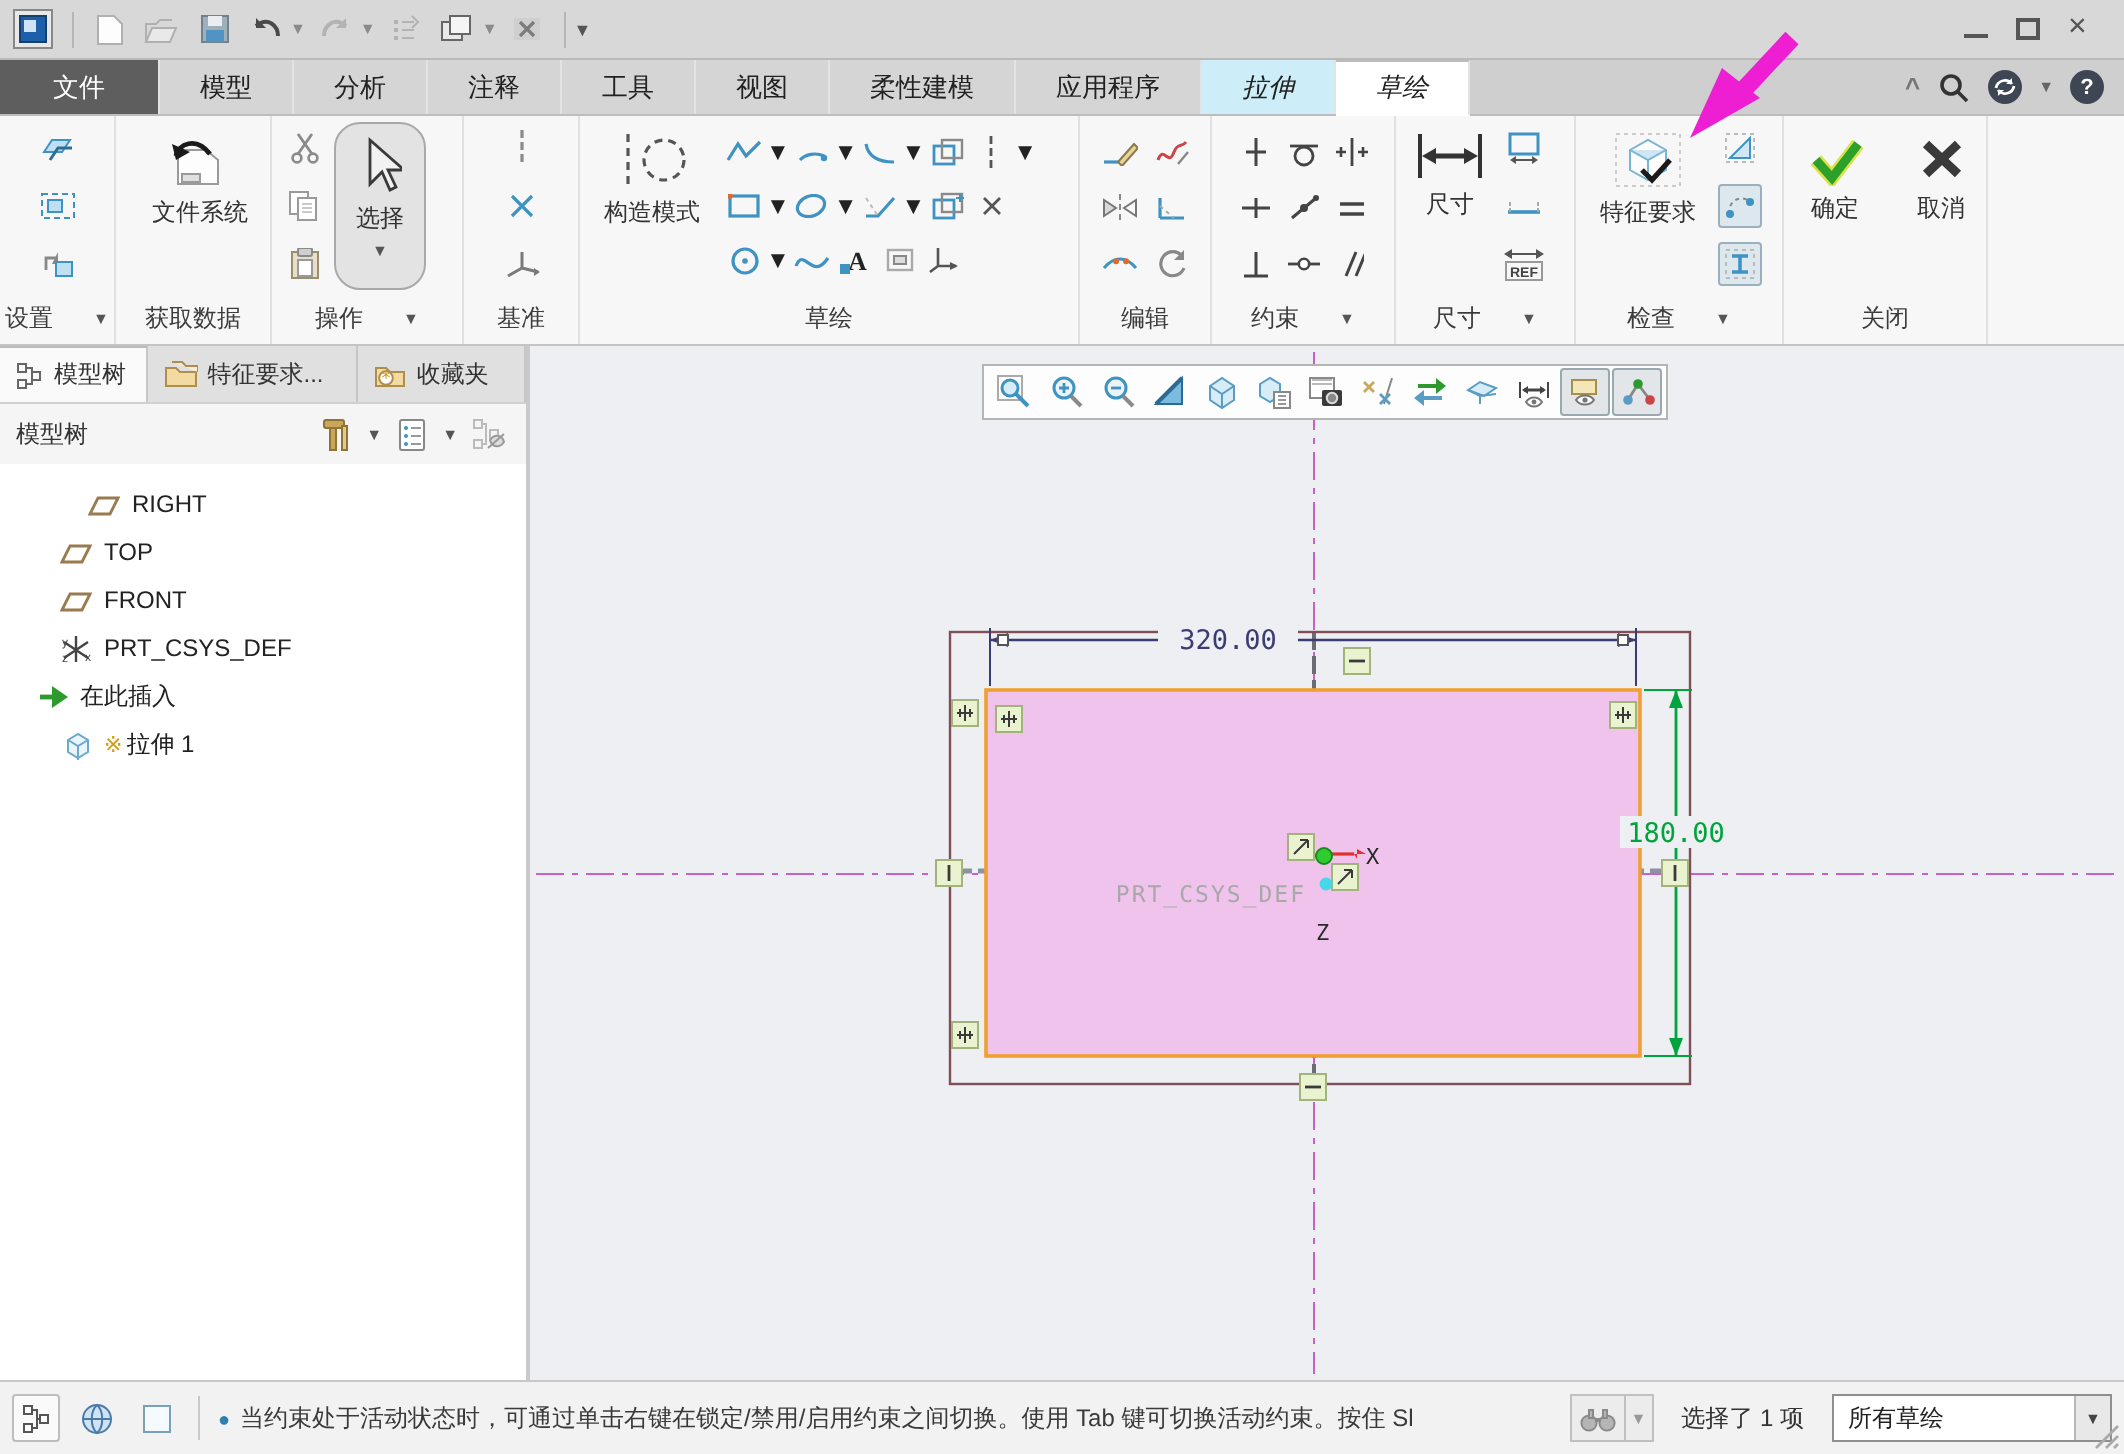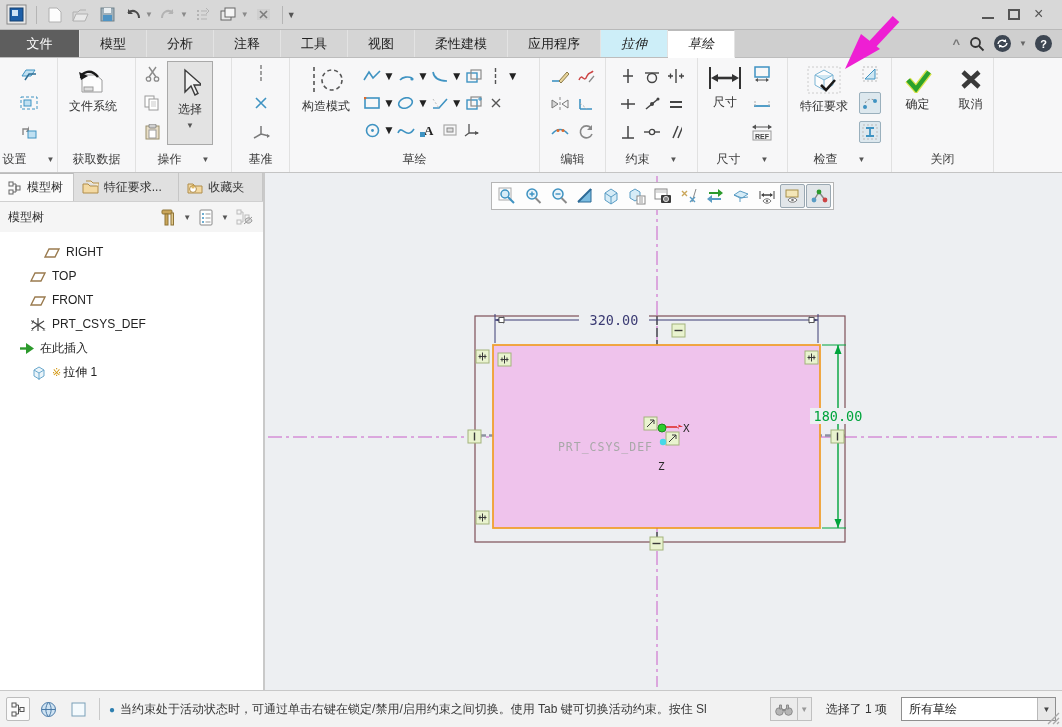--- a/index.html
+++ b/index.html
@@ -44,21 +44,21 @@
   .rgroup { display:flex; flex-direction:column; border-right:1px solid #e1e1e1; }
   .rg-content { flex:1; display:flex; align-items:flex-start; padding:3px 5px 0 5px; gap:4px; }
   .rg-label { height:25px; display:flex; align-items:center; justify-content:center; gap:20px;
     color:#3c3c3c; font-size:12px; }
   .rg-label .dd { font-size:8px; color:#555; }
   .col3 { display:flex; flex-direction:column; justify-content:space-between; height:84px; padding:2px 0; }
   .sb { width:22px; height:22px; display:flex; align-items:center; justify-content:center; border-radius:2px; }
   .bigbtn { display:flex; flex-direction:column; align-items:center; justify-content:flex-start;
     gap:3px; padding:4px 6px 0 6px; font-size:12px; color:#333; }
   .bigbtn .dd { font-size:8px; color:#555; }
-  .pressedbig { background:#e3e3e3; border:1px solid #a9a9a9; border-radius:0; }
+  .pressedbig { background:#e3e3e3; border:1px solid #a9a9a9; border-radius:13px; }
   .grid3 { display:grid; grid-template-columns:repeat(3,24px); grid-auto-rows:28px; align-items:center; justify-items:center; padding-top:1px;}
   .grid2 { display:grid; grid-template-columns:repeat(2,26px); grid-auto-rows:28px; align-items:center; justify-items:center; padding-top:1px;}
   .sketchgrid { display:flex; flex-direction:column; justify-content:space-between; height:84px; padding:2px 0; }
   .sgrow { display:flex; align-items:center; height:26px; }
   .pressed-sb { background:#dde8ee; border:1px solid #9ab0bd; }
 
   
   .main { display:flex; height:517px; }
   .leftpanel { width:265px; background:#ffffff; border-right:2px solid #c9c9c9; display:flex; flex-direction:column; }
   .ptabs { height:29px; background:#e9e9e9; display:flex; align-items:stretch; border-bottom:1px solid #d0d0d0; }
@@ -88,21 +88,21 @@
   .stbtn { width:24px; height:24px; display:flex; align-items:center; justify-content:center;
     border:1px solid #bdbdbd; background:#fafafa; border-radius:2px; }
   .stbtn.flat { border-color:transparent; background:transparent; }
   .st-sep { width:1px; height:22px; background:#c9c9c9; margin:0 3px; }
   .st-msg { flex:1; white-space:nowrap; overflow:hidden; color:#3a3a3a; font-size:12px; }
   .st-msg .bullet { color:#2e7fb0; margin-right:5px; font-size:10px; }
   .binocwrap { display:flex; align-items:center; border:1px solid #c0c0c0; background:#ececec; height:24px; }
   .binoc-dd { width:14px; height:22px; display:flex; align-items:center; justify-content:center;
     border-left:1px solid #c0c0c0; font-size:8px; color:#999; }
   .st-sel { font-size:12px; color:#333; white-space:nowrap; padding:0 8px; }
-  .combo { width:155px; height:24px; background:#fff; border:1px solid #8f8f8f; display:flex; align-items:center; }
+  .combo { width:140px; height:24px; background:#fff; border:1px solid #8f8f8f; display:flex; align-items:center; }
   .combo-text { flex:1; padding-left:7px; font-size:12px; color:#222; }
   .combo-btn { width:18px; height:22px; display:flex; align-items:center; justify-content:center;
     border-left:1px solid #b9b9b9; background:#e8e8e8; font-size:8px; color:#444; }
   .grip { position:absolute; right:2px; bottom:2px; }
 
   .annot-arrow { position:absolute; left:820px; top:5px; z-index:50; pointer-events:none; }
 </style>
 </head>
 <body>
 
@@ -238,21 +238,21 @@
           </span>
       </div>
     </div>
     <div class="rg-label">
       <span>设置</span>
         <span class="dd">▼</span>
     </div>
   </div>
 
   <div class="rgroup" style="width:78px">
-    <div class="rg-content" style="justify-content:flex-start">
+    <div class="rg-content" style="justify-content:flex-end">
       <div class="bigbtn">
         <span>
           <svg width="34" height="30">
               <path d="M6 10h14l6 5v12H6z" fill="#fdfdfd" stroke="#9a9a9a"></path>
               <rect x="8" y="22" width="9" height="4" fill="#e0e0e0" stroke="#9a9a9a"></rect>
               <path d="M22 12c-7-9-16-5-17 1" fill="none" stroke="#1a1a1a" stroke-width="2.4"></path>
               <path d="M3 7l2 8 7-4z" fill="#1a1a1a"></path>
             </svg>
           </span>
         <span>文件系统</span>

